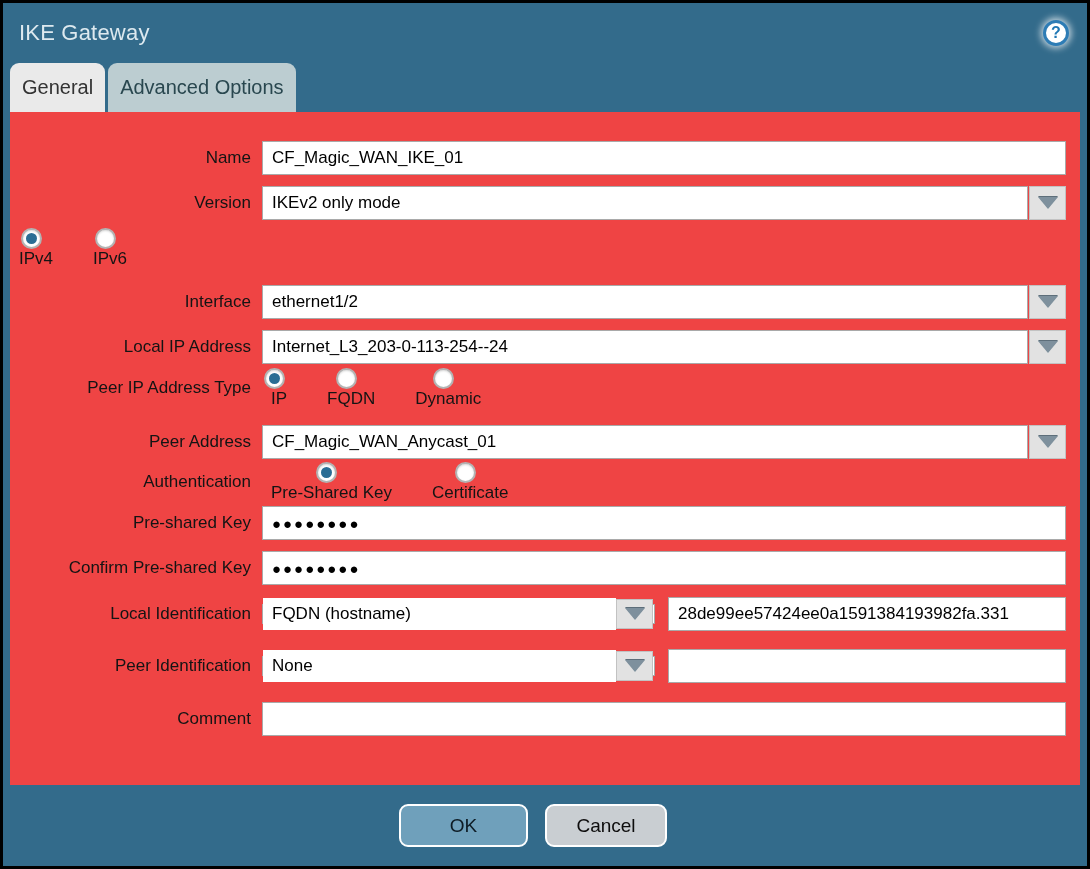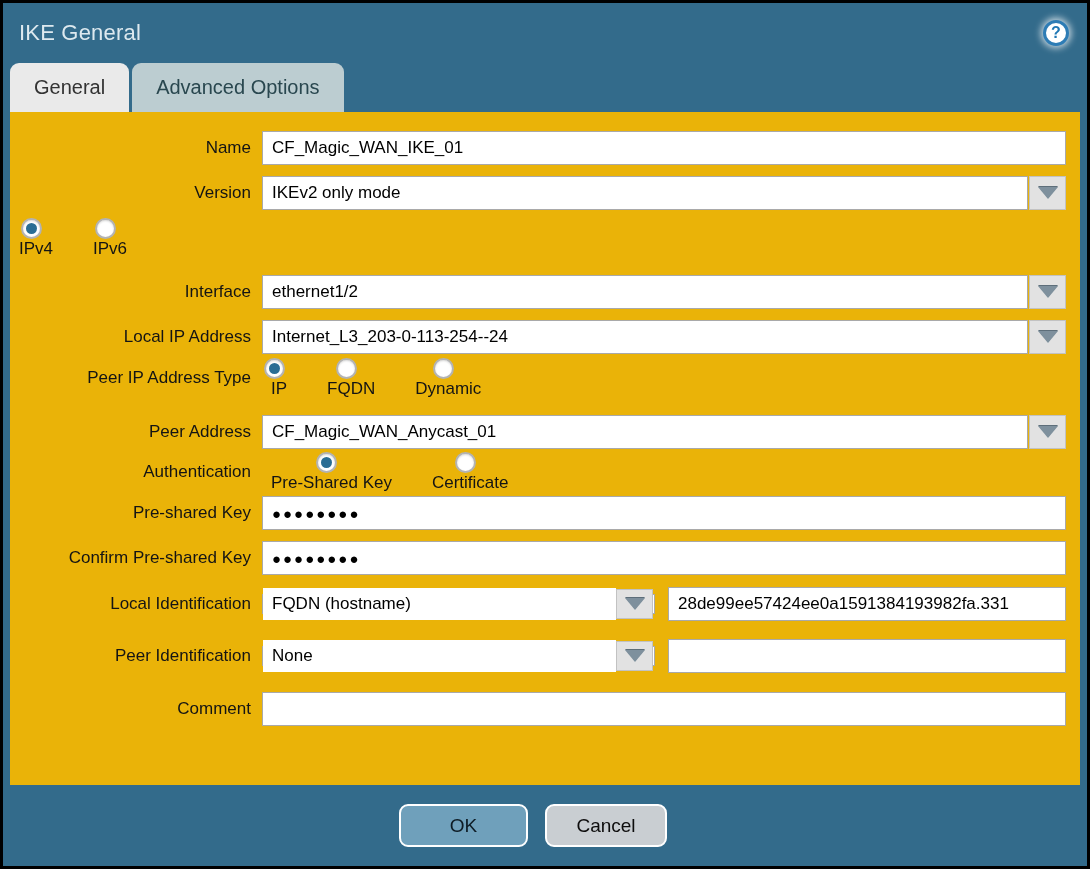--- a/index.html
+++ b/index.html
@@ -34,33 +34,33 @@
     cursor: pointer;
   }
   
   .tabrow {
     height: 49px; flex: 0 0 auto;
     display: flex; align-items: stretch;
     padding-left: 7px; gap: 3px;
   }
   .tab {
     border-radius: 9px 9px 0 0;
-    padding: 0 24px;
+    padding: 0 12px;
     display: flex; align-items: center;
     font-size: 20px;
     cursor: pointer;
   }
   .tab.active { background: #eaeaea; color: #333; }
   .tab.inactive { background: #bccdd1; color: #29474f; text-align: right; }
   
   .content {
     flex: 1 1 auto;
     margin: 0 7px;
-    background: #eab308;
-    padding: 19px 0 10px 0;
+    background: #ef4444;
+    padding: 29px 0 10px 0;
     overflow: hidden;
   }
   .row {
     display: flex; align-items: center;
     height: 34px;
     padding-right: 14px;
   }
   .row.radio-row { height: 28px; }
   .lbl {
     width: 252px; flex: 0 0 auto;
@@ -137,21 +137,21 @@
   .mt13 { margin-top: 9px; } .mt14 { margin-top: 14px; }
   .mt18 { margin-top: 18px; } .mt19 { margin-top: 19px; }
   .mt22 { margin-top: 10px; } .mt23 { margin-top: 23px; }
 </style>
 </head>
 <body>
 
 <div class="dialog">
 
   <div class="titlebar">
-    <div class="title">IKE General</div>
+    <div class="title">IKE Gateway</div>
     <div class="help">?</div>
   </div>
 
   <div class="tabrow">
     <div class="tab active">General</div>
     <div class="tab inactive">Advanced Options</div>
   </div>
 
   <div class="content">
 

